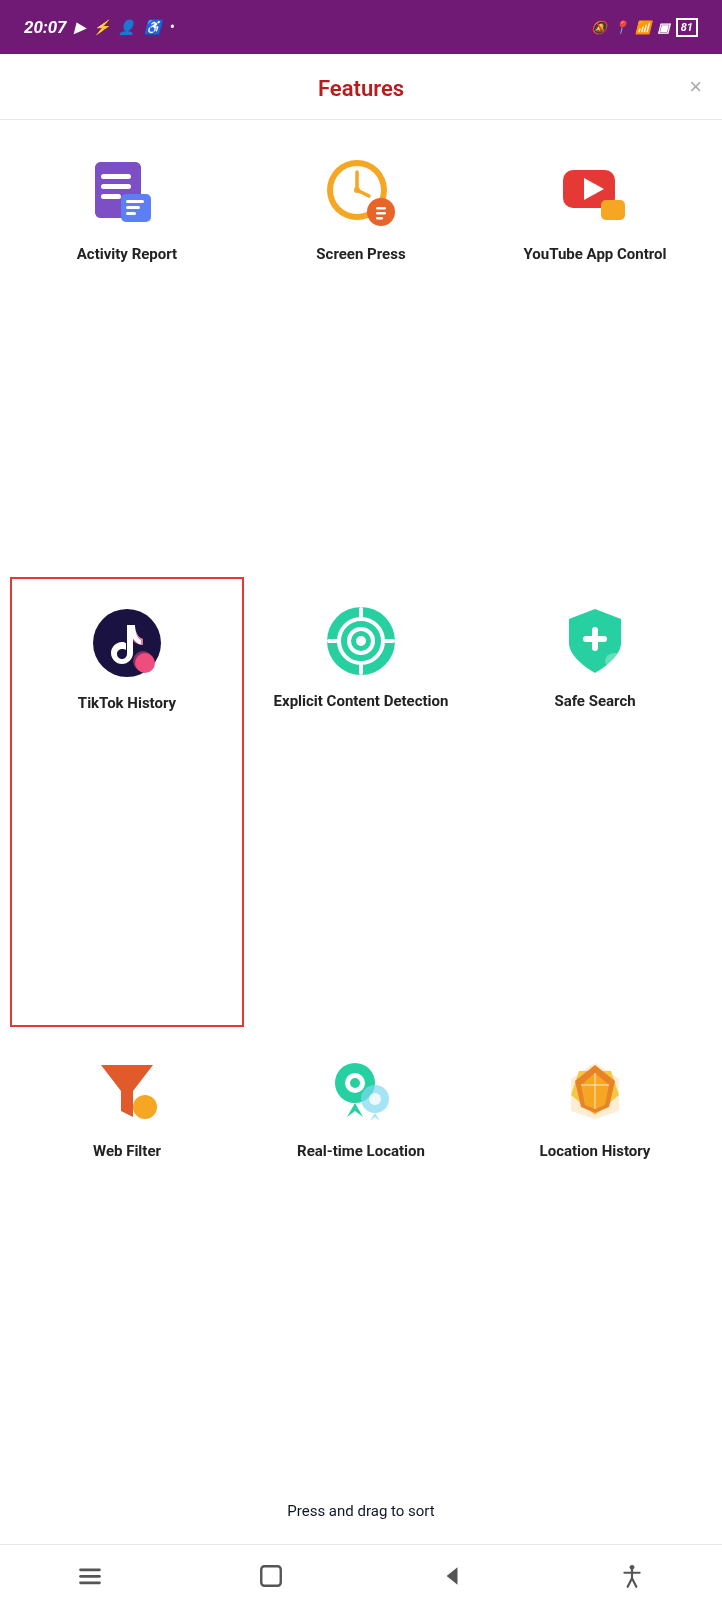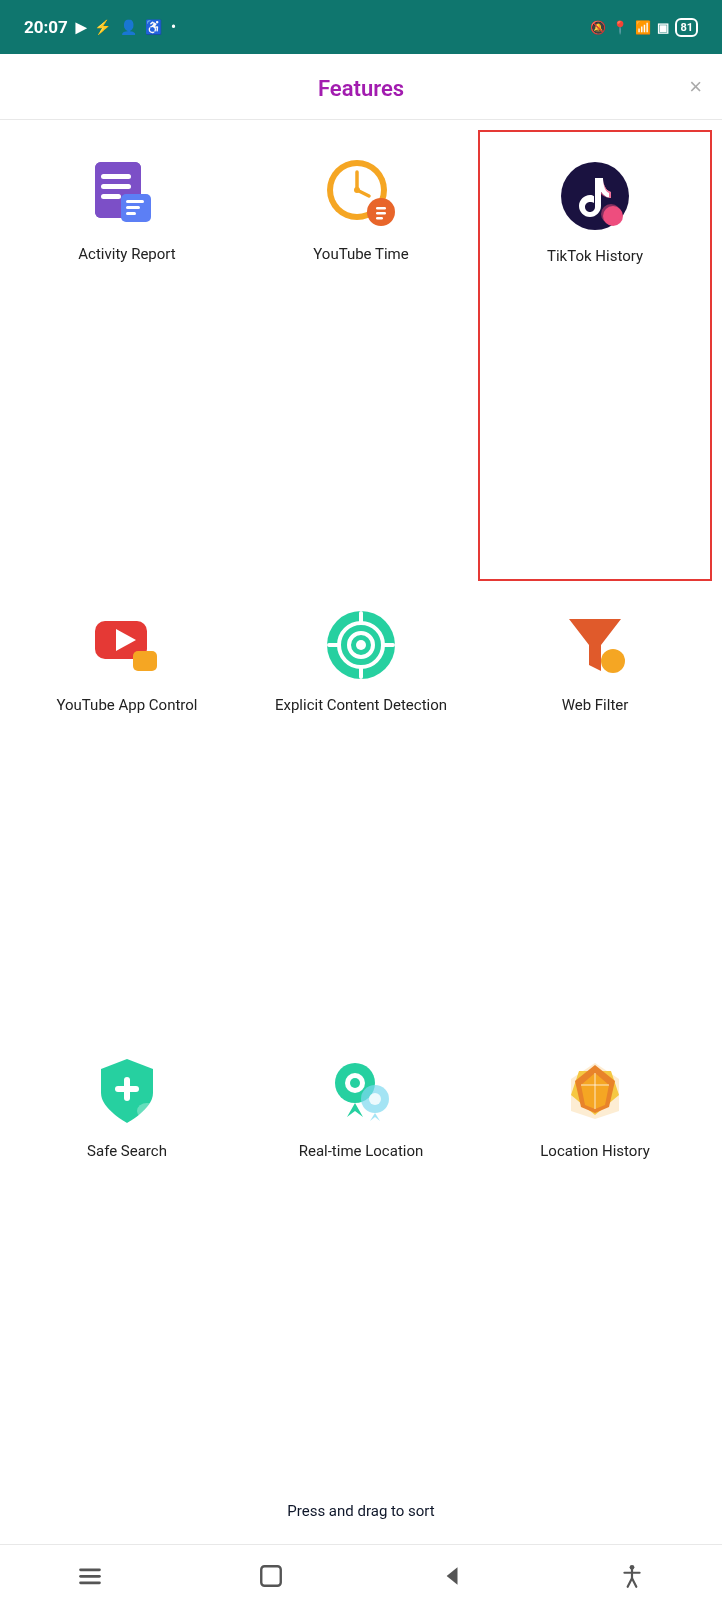--- a/index.html
+++ b/index.html
@@ -8,38 +8,39 @@
       width: 722px;
       min-height: 1606px;
       font-family: -apple-system, BlinkMacSystemFont, 'Segoe UI', Roboto, sans-serif;
       background: #fff;
       display: flex;
       flex-direction: column;
     }
 
     
     .status-bar {
-      background: #0f766e;
+      background: #701a75;
       height: 54px;
       display: flex;
       align-items: center;
       justify-content: space-between;
       padding: 0 24px;
       color: #fff;
       font-size: 16px;
       font-weight: 600;
       flex-shrink: 0;
+      font-style: italic;
     }
     .status-left { display: flex; align-items: center; gap: 8px; }
     .status-right { display: flex; align-items: center; gap: 6px; font-size: 13px; }
     .status-time { font-size: 17px; font-weight: 700; }
     .status-icon { font-size: 14px; }
     .battery-icon {
       border: 2px solid #fff;
-      border-radius: 6px;
+      border-radius: 0;
       padding: 1px 3px;
       font-size: 11px;
       font-weight: 700;
     }
 
     
     .main-content {
       flex: 1;
       background: #fff;
       display: flex;
@@ -49,21 +50,21 @@
     
     .header {
       position: relative;
       padding: 22px 16px 18px;
       text-align: center;
       border-bottom: 1px solid #e8e8e8;
     }
     .header-title {
       font-size: 22px;
       font-weight: 600;
-      color: #a21caf;
+      color: #b91c1c;
     }
     .close-btn {
       position: absolute;
       right: 20px;
       top: 50%;
       transform: translateY(-50%);
       font-size: 22px;
       color: #aaa;
       cursor: pointer;
       background: none;
@@ -106,21 +107,21 @@
     .icon-wrapper svg {
       width: 72px;
       height: 72px;
     }
 
     .feature-label {
       font-size: 15px;
       color: #222;
       text-align: center;
       line-height: 1.35;
-      font-weight: 400;
+      font-weight: 700;
     }
 
     
     .sort-hint {
       text-align: center;
       color: #0f172a;
       font-size: 15px;
       padding: 18px 0 24px;
     }
 
@@ -208,52 +209,52 @@
           <line x1="32" y1="32" x2="32" y2="14" stroke="#f5a623" stroke-width="3.5" stroke-linecap="round"></line>
           <line x1="32" y1="32" x2="44" y2="38" stroke="#f5a623" stroke-width="3.5" stroke-linecap="round"></line>
           <circle cx="32" cy="32" r="3" fill="#f5a623"></circle>
 
           <circle cx="56" cy="54" r="14" fill="#e8652a"></circle>
           <rect x="51" y="49" width="10" height="2.5" rx="1.25" fill="white"></rect>
           <rect x="51" y="54" width="10" height="2.5" rx="1.25" fill="white"></rect>
           <rect x="51" y="59" width="7" height="2.5" rx="1.25" fill="white"></rect>
         </svg>
       </div>
-      <span class="feature-label">YouTube Time</span>
+      <span class="feature-label">Screen Press</span>
+    </div>
+
+    <div class="feature-item">
+      <div class="icon-wrapper">
+        <svg viewBox="0 0 72 72" xmlns="http://www.w3.org/2000/svg">
+
+          <rect x="4" y="12" width="52" height="38" rx="10" fill="#e53935"></rect>
+
+          <polygon points="25,20 45,31 25,42" fill="white"></polygon>
+
+          <rect x="42" y="42" width="24" height="20" rx="5" fill="#f5a623"></rect>
+        </svg>
+      </div>
+      <span class="feature-label">YouTube App Control</span>
     </div>
 
     <div class="feature-item highlighted">
       <div class="icon-wrapper">
         <svg viewBox="0 0 72 72" xmlns="http://www.w3.org/2000/svg">
 
           <circle cx="36" cy="36" r="34" fill="#1a1240"></circle>
 
           <path d="M44 18 C44 18 44 30 52 32 L52 38 C48 38 44 35 42 32 L42 46 C42 52 37 57 31 57 C25 57 20 52 20 46 C20 40 25 35 31 35 C32.5 35 34 35.5 35 36.3 L35 43 C34.1 42.3 32.6 42 31 42 C28.2 42 26 44.2 26 47 C26 49.8 28.2 52 31 52 C33.8 52 36 49.8 36 47 L36 18 Z" fill="white"></path>
 
           <path d="M44 18 C44 18 44 30 52 32 L52 38 C48 38 44 35 42 32 L42 34 C44 36 47 37.5 50 38 L50 33 C45 31 44 22 44 18 Z" fill="#ee4d7e" opacity="0.8"></path>
 
           <circle cx="54" cy="56" r="10" fill="#ee4d7e"></circle>
           <circle cx="52" cy="54" r="10" fill="#ee4d7e" opacity="0.5"></circle>
         </svg>
       </div>
       <span class="feature-label">TikTok History</span>
-    </div>
-
-    <div class="feature-item">
-      <div class="icon-wrapper">
-        <svg viewBox="0 0 72 72" xmlns="http://www.w3.org/2000/svg">
-
-          <rect x="4" y="12" width="52" height="38" rx="10" fill="#e53935"></rect>
-
-          <polygon points="25,20 45,31 25,42" fill="white"></polygon>
-
-          <rect x="42" y="42" width="24" height="20" rx="5" fill="#f5a623"></rect>
-        </svg>
-      </div>
-      <span class="feature-label">YouTube App Control</span>
     </div>
 
 
     <div class="feature-item">
       <div class="icon-wrapper">
         <svg viewBox="0 0 72 72" xmlns="http://www.w3.org/2000/svg">
 
           <circle cx="36" cy="36" r="34" fill="#26d0a0"></circle>
 
           <circle cx="36" cy="36" r="22" fill="none" stroke="white" stroke-width="4"></circle>
@@ -266,41 +267,41 @@
         </svg>
       </div>
       <span class="feature-label">Explicit Content Detection</span>
     </div>
 
 
     <div class="feature-item">
       <div class="icon-wrapper">
         <svg viewBox="0 0 72 72" xmlns="http://www.w3.org/2000/svg">
 
-          <polygon points="10,10 62,10 42,36 42,62 30,56 30,36" fill="#e05a2b"></polygon>
-
-          <circle cx="54" cy="52" r="12" fill="#f5a623"></circle>
-        </svg>
-      </div>
-      <span class="feature-label">Web Filter</span>
-    </div>
-
-    <div class="feature-item">
-      <div class="icon-wrapper">
-        <svg viewBox="0 0 72 72" xmlns="http://www.w3.org/2000/svg">
-
           <path d="M36 4 L62 14 L62 38 C62 54 36 68 36 68 C36 68 10 54 10 38 L10 14 Z" fill="#26d0a0"></path>
 
           <rect x="33" y="22" width="6" height="24" rx="3" fill="white"></rect>
           <rect x="24" y="31" width="24" height="6" rx="3" fill="white"></rect>
 
           <ellipse cx="56" cy="56" rx="10" ry="8" fill="white" opacity="0.3"></ellipse>
         </svg>
       </div>
       <span class="feature-label">Safe Search</span>
+    </div>
+
+    <div class="feature-item">
+      <div class="icon-wrapper">
+        <svg viewBox="0 0 72 72" xmlns="http://www.w3.org/2000/svg">
+
+          <polygon points="10,10 62,10 42,36 42,62 30,56 30,36" fill="#e05a2b"></polygon>
+
+          <circle cx="54" cy="52" r="12" fill="#f5a623"></circle>
+        </svg>
+      </div>
+      <span class="feature-label">Web Filter</span>
     </div>
 
     <div class="feature-item">
       <div class="icon-wrapper">
         <svg viewBox="0 0 72 72" xmlns="http://www.w3.org/2000/svg">
 
           <circle cx="30" cy="28" r="20" fill="#26d0a0"></circle>
           <path d="M30 48 L22 62 L30 56 L38 62 Z" fill="#26d0a0"></path>
           <circle cx="30" cy="28" r="10" fill="white"></circle>
           <circle cx="30" cy="28" r="5" fill="#26d0a0"></circle>

